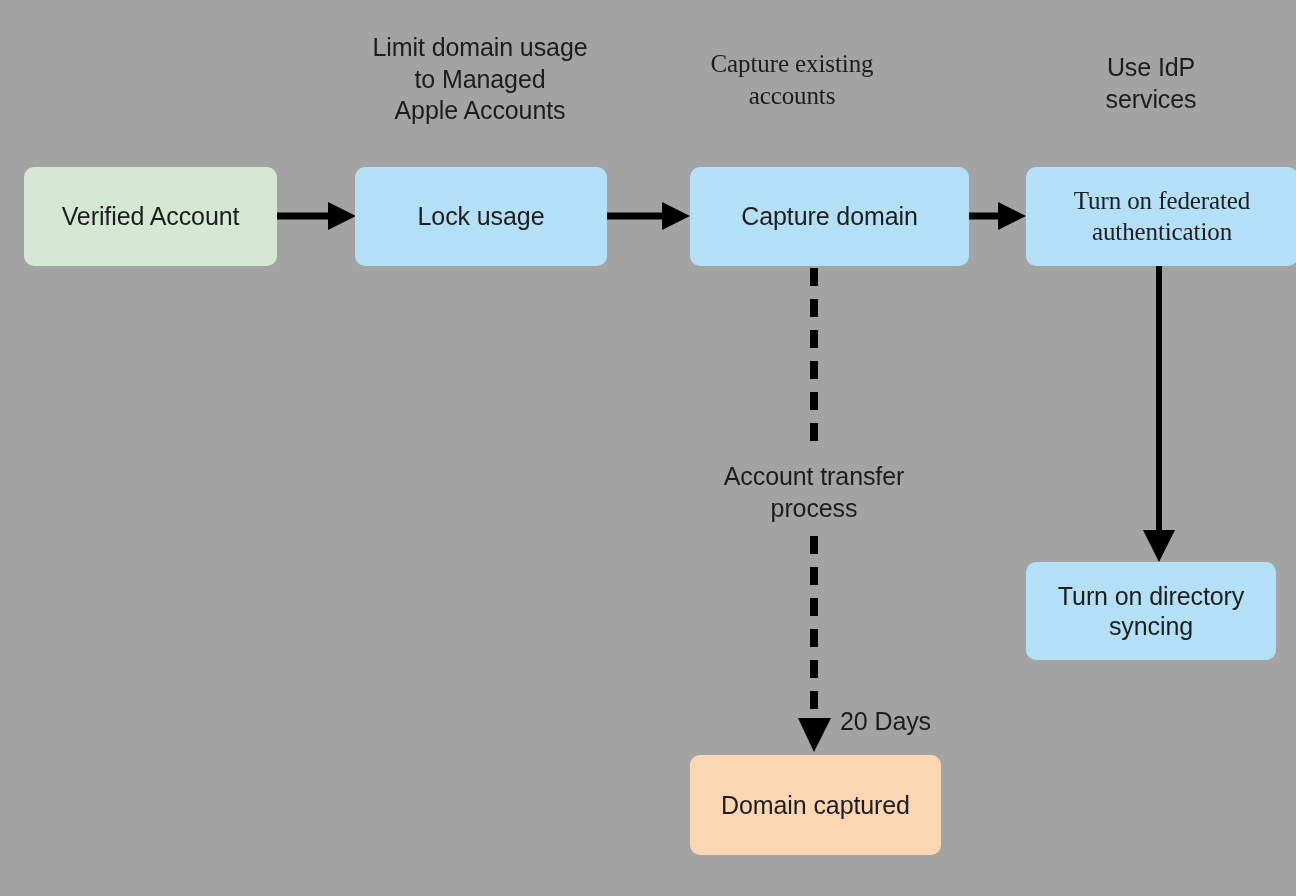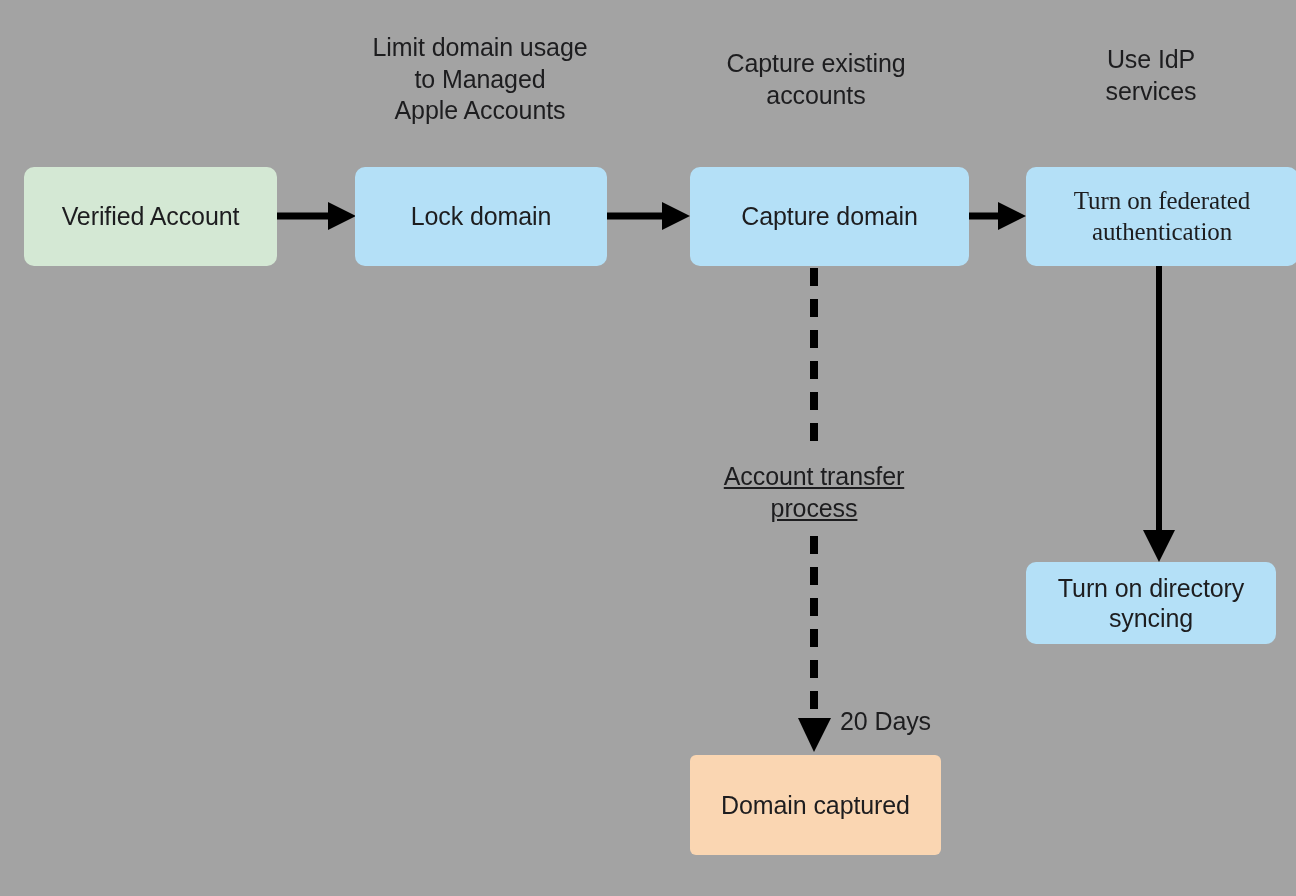--- a/index.html
+++ b/index.html
@@ -90,38 +90,38 @@
       <line x1="814" y1="268" x2="814" y2="452" stroke="#000000" stroke-width="8" stroke-dasharray="18 13"></line>
       <line x1="814" y1="536" x2="814" y2="722" stroke="#000000" stroke-width="8" stroke-dasharray="18 13"></line>
       <polygon points="798,718 831,718 814,752" fill="#000000"></polygon>
     </g>
   </svg>
 
   <div class="caption" style="left:340px; top:32px; width:280px;">Limit domain usage
 to Managed
 Apple Accounts</div>
 
-  <div class="caption" style="left:676px; top:48px; width:280px;">Capture existing
+  <div class="caption" style="left:652px; top:48px; width:280px;font-family:Liberation Serif, serif;">Capture existing
 accounts</div>
 
-  <div class="caption" style="left:1020px; top:44px; width:262px;">Use IdP
+  <div class="caption" style="left:1020px; top:52px; width:262px;">Use IdP
 services</div>
 
   <div class="node" style="left:24px; top:167px; width:253px; height:99px; background:#d4e8d4;">Verified Account</div>
 
-  <div class="node" style="left:355px; top:167px; width:252px; height:99px; background:#b4e0f7;">Lock domain</div>
+  <div class="node" style="left:355px; top:167px; width:252px; height:99px; background:#b4e0f7;">Lock usage</div>
 
   <div class="node" style="left:690px; top:167px; width:279px; height:99px; background:#b4e0f7;">Capture domain</div>
 
   <div class="node" style="left:1026px; top:167px; width:272px; height:99px; background:#b4e0f7; white-space:pre-line;font-family:Liberation Serif, serif;">Turn on federated
 authentication</div>
 
-  <div class="node" style="left:1026px; top:562px; width:250px; height:82px; background:#b4e0f7; white-space:pre-line;">Turn on directory
+  <div class="node" style="left:1026px; top:562px; width:250px; height:98px; background:#b4e0f7; white-space:pre-line;">Turn on directory
 syncing</div>
 
-  <div class="node" style="left:690px; top:755px; width:251px; height:100px; background:#fad6b2;border-radius:6px;">Domain captured</div>
+  <div class="node" style="left:690px; top:755px; width:251px; height:100px; background:#fad6b2;">Domain captured</div>
 
-  <div class="edge-label" style="left:674px; top:461px; width:280px;text-decoration:underline;">Account transfer
+  <div class="edge-label" style="left:674px; top:461px; width:280px;">Account transfer
 process</div>
 
   <div class="edge-label" style="left:840px; top:706px; width:160px; text-align:left;">20 Days</div>
 
 </div>
 
 </body></html>

